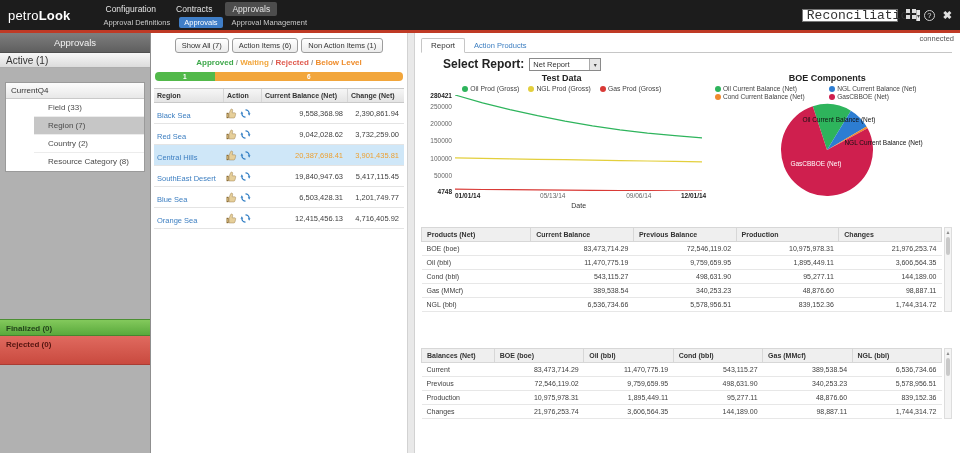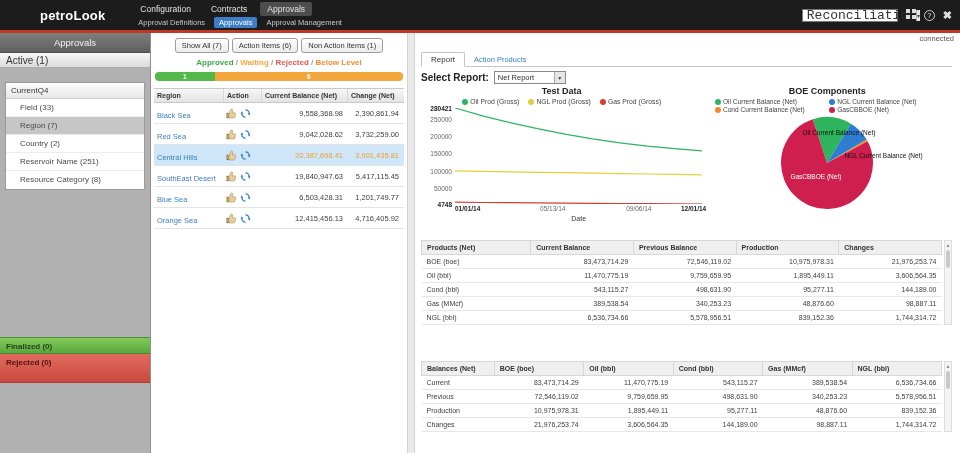--- a/index.html
+++ b/index.html
@@ -3,21 +3,21 @@
 <meta charset="utf-8">
 <style>
   * { box-sizing: border-box; margin: 0; padding: 0; }
   html,body { width:960px; height:453px; overflow:hidden; }
   body { font-family:"Liberation Sans", sans-serif; background:#fff; color:#333; }
   .app { width:960px; height:453px; display:flex; flex-direction:column; }
 
   
   .app-header { height:30px; background:#1c1c1c; display:flex; align-items:center; padding:0 8px; }
   .logo { font-size:13px; color:#fff; margin-right:28px; letter-spacing:.2px; }
-  .lg-p { font-weight:700;margin-left:32px; } .lg-l { font-weight:700; }
+  .lg-p { font-weight:400; } .lg-l { font-weight:700; }
   .nav { display:flex; flex-direction:column; justify-content:center; gap:1px; }
   .nav-top { display:flex; gap:6px; align-items:center; }
   .mi { color:#e3e3e3; font-size:8.5px; padding:2px 7px; border-radius:2px; cursor:default; }
   .mi.active { background:#4d4d4d; }
   .nav-sub { display:flex; gap:4px; }
   .smi { color:#c9c9c9; font-size:7.5px; padding:1px 5px; border-radius:2px; }
   .smi.active { background:#3f7ec7; color:#fff; }
   .hdr-right { margin-left:auto; display:flex; align-items:center; gap:8px; }
   .hdr-select { background:#fff; border:1px solid #777; height:13px; width:96px; display:flex; align-items:center; }
   .hdr-select .val { flex:1; font-size:13px; color:#333; padding-left:4px;font-family:Liberation Mono, monospace; }
@@ -29,21 +29,21 @@
 
   
   .main { flex:1; display:flex; min-height:0; }
 
   
   .sidebar { width:151px; background:#b1b1b1; border-right:1px solid #8f8f8f; display:flex; flex-direction:column; }
   .sb-title { height:20px; line-height:20px; text-align:center; color:#f2f2f2; font-size:9.5px; background:linear-gradient(#7e7e7e,#5f5f5f); border-bottom:1px solid #4e4e4e; }
   .sb-active { height:15px; line-height:15px; padding-left:6px; font-size:10px; color:#333; background:linear-gradient(#f7f7f7,#dcdcdc); border-bottom:1px solid #adadad; }
   .sb-box { margin:14px 5px 0 5px; background:#fff; border:1px solid #9a9a9a; }
   .sb-box-title { height:16px; line-height:16px; padding-left:5px; font-size:8px; color:#333; background:linear-gradient(#fcfcfc,#e8e8e8); border-bottom:1px solid #c9c9c9; }
-  .sb-item { height:18px; line-height:18px; padding-left:14px; font-size:8px; color:#4a4a4a; border-bottom:1px solid #ececec; background:#fff; }
+  .sb-item { height:18px; line-height:18px; padding-left:14px; font-size:8px; color:#4a4a4a; border-bottom:1px solid #ececec; background:#fff;margin-left:28px; }
   .sb-item.selected { background:#c6c6c6; }
   .sb-item:last-child { border-bottom:none; }
   .sb-finalized { margin-top:147px; height:17px; line-height:17px; padding-left:6px; font-size:8px; font-weight:bold; color:#23441b; background:linear-gradient(#83c95c,#5aa93c); border-top:1px solid #4c8f33; border-bottom:1px solid #47852f; }
   .sb-rejected { height:29px; line-height:17px; padding-left:6px; font-size:8px; font-weight:bold; color:#54140f; background:linear-gradient(#e06a5f,#c94a3f); border-bottom:1px solid #a93c33; }
 
   
   .workspace { width:256px; background:#fff; padding:3px 3px 0 3px; display:flex; flex-direction:column; }
   .filter-row { display:flex; justify-content:center; gap:3px; margin-top:2px; }
   .fbtn { font-family:inherit; font-size:7.5px; color:#333; background:linear-gradient(#fff,#ececec); border:1px solid #9d9d9d; border-radius:3px; padding:0 6px; height:15px; }
   .status-legend { text-align:center; font-size:8px; font-weight:bold; margin-top:5px; }
@@ -62,25 +62,25 @@
   .td-action { display:flex; gap:3px; padding-left:2px; align-items:center; }
   .icon-svg { width:11px; height:11px; display:block; }
   .td-num { font-size:7.5px; color:#3f3f3f; text-align:right; padding-right:5px; }
   .ws-row.selected .td-num { color:#eda031; }
 
   .splitter { width:8px; background:#e9e9e9; border-left:1px solid #d2d2d2; border-right:1px solid #d2d2d2; }
 
   
   .report { flex:1; background:#fff; position:relative; padding:2px 8px 0 6px; display:flex; flex-direction:column; min-width:0; }
   .connected { position:absolute; top:1px; right:6px; font-size:7.5px; color:#555; }
-  .tabbar { display:flex; align-items:flex-end; border-bottom:1px solid #c6c6c6; height:18px; margin-top:14px; }
+  .tabbar { display:flex; align-items:flex-end; border-bottom:1px solid #c6c6c6; height:18px; margin-top:0; }
   .tab-active { background:#fff; border:1px solid #c6c6c6; border-bottom-color:#fff; margin-bottom:-1px; padding:2px 9px; font-size:8px; color:#333; border-radius:2px 2px 0 0; }
   .tab-link { padding:2px 9px; font-size:7.5px; color:#3d7fc1; }
   .select-row { display:flex; align-items:center; gap:5px; margin-top:4px; }
-  .select-label { font-size:10px; font-weight:bold; color:#222; }
+  .select-label { font-size:12px; font-weight:bold; color:#222;margin-left:22px; }
   .rselect { width:72px; height:13px; border:1px solid #8a8a8a; display:flex; align-items:center; background:#fff; }
   .rselect .val { flex:1; font-size:7.5px; color:#333; padding-left:3px; }
 
   .charts { display:flex; margin-top:2px; }
   .line-chart { width:53%; }
   .pie-chart { width:47%; position:relative; }
   .chart-title { text-align:center; font-size:9px; font-weight:bold; color:#222; }
   .chart-legend { display:flex; justify-content:center; gap:9px; margin-top:2px; font-size:6.8px; color:#444; align-items:center; }
   .dot { display:inline-block; width:6px; height:6px; border-radius:50%; margin-right:2px; vertical-align:-1px; background:#999; }
   .plot-row { display:flex; margin-top:3px; }
@@ -168,21 +168,20 @@
   <div class="main">
 
     <aside class="sidebar">
       <div class="sb-title">Approvals</div>
       <div class="sb-active">Active (1)</div>
       <div class="sb-box">
         <div class="sb-box-title">CurrentQ4</div>
         <div class="sb-item">Field (33)</div>
         <div class="sb-item selected">Region (7)</div>
         <div class="sb-item">Country (2)</div>
-        <div class="sb-item">Reservoir Name (251)</div>
         <div class="sb-item">Resource Category (8)</div>
       </div>
       <div class="sb-finalized">Finalized (0)</div>
       <div class="sb-rejected">Rejected (0)</div>
     </aside>
 
     <section class="workspace">
       <div class="filter-row">
         <button class="fbtn">Show All (7)</button>
         <button class="fbtn">Action Items (6)</button>

